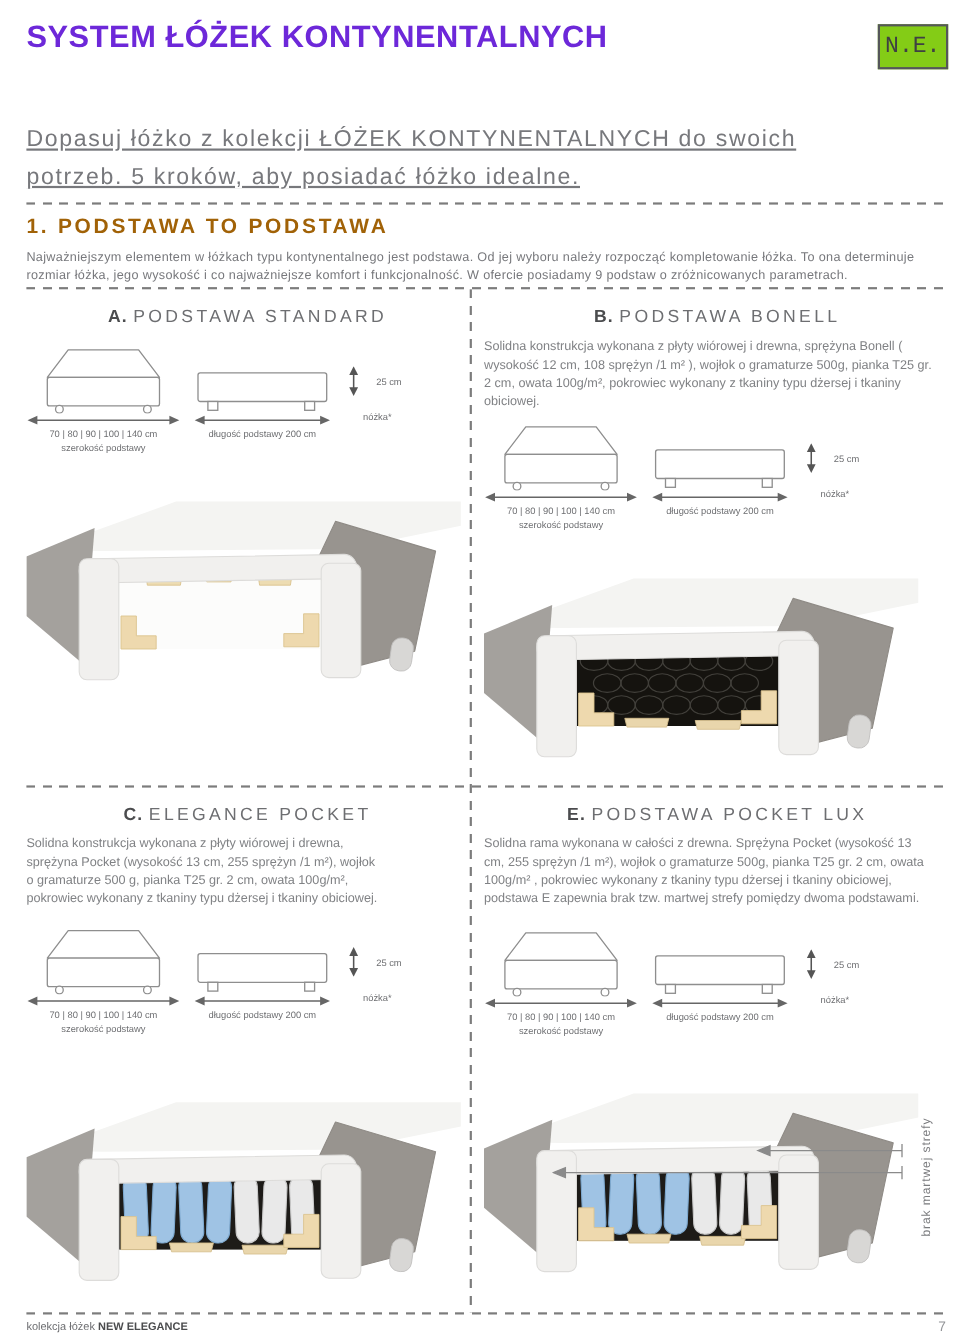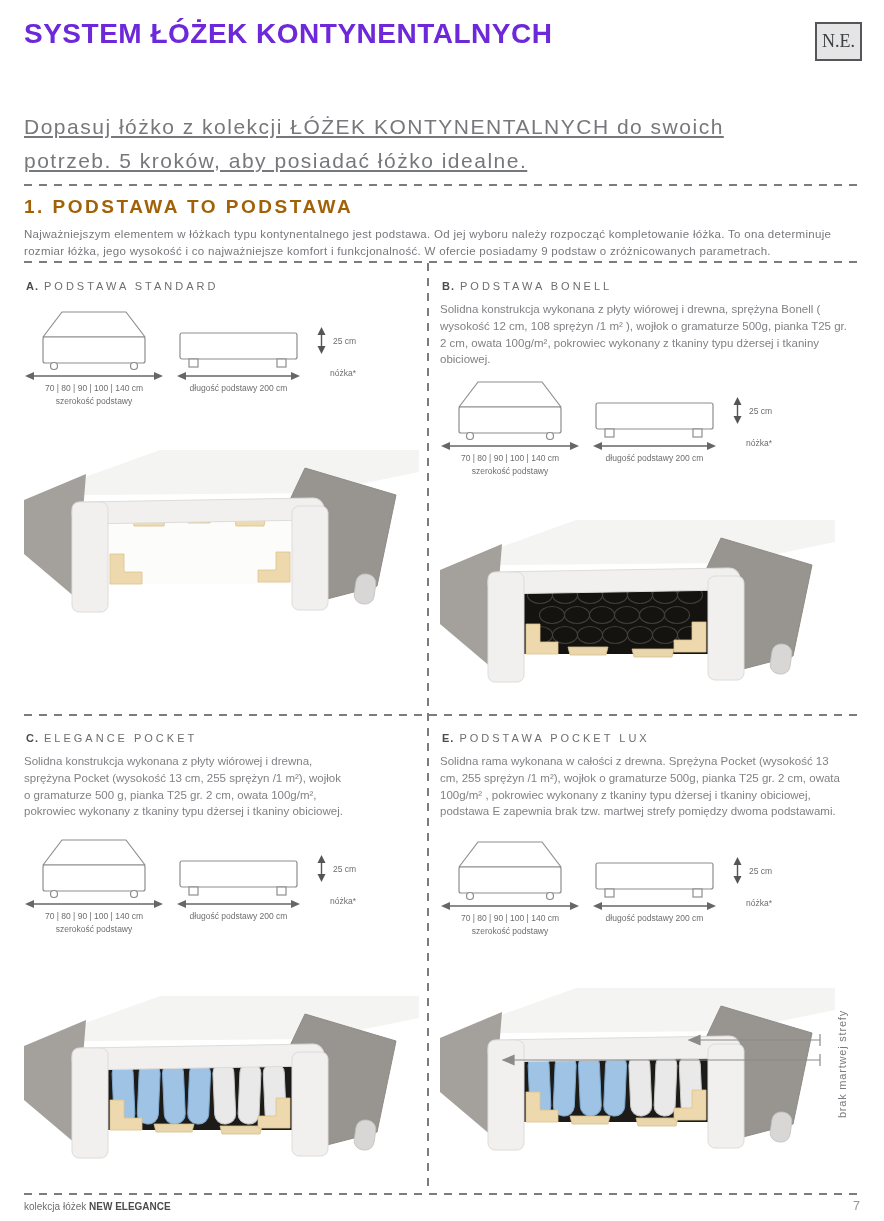--- a/index.html
+++ b/index.html
@@ -10,22 +10,22 @@
   }
   .page { position:absolute; inset:0; }
 
   .page-title {
     position:absolute; left:24px; top:18px;
     font-size:28px; font-weight:700; letter-spacing:.5px; color:#6d28d9;
   }
   .badge {
     position:absolute; right:22px; top:22px;
     border:2px solid #55565a; color:#3f4043;
-    font-family:Liberation Serif, serif; font-size:18px; padding:7px 5px;
-    background:#e5e5e5;
+    font-family:Liberation Mono, monospace; font-size:21px; padding:7px 5px;
+    background:#84cc16;
   }
   .intro {
     position:absolute; left:24px; top:110px; width:750px;
     font-size:21px; line-height:1.6; letter-spacing:1.5px; color:#77787c;text-decoration:underline;
   }
 
   .dash-h {
     position:absolute; left:24px; right:24px; height:2px;
     background-image:repeating-linear-gradient(to right,#7c7c7c 0 8px,transparent 8px 15px);
   }
@@ -43,33 +43,33 @@
     position:absolute; left:24px; top:226px; width:820px;
     font-size:11.5px; line-height:1.45; letter-spacing:.3px; color:#77787c;
   }
 
   .quad { position:absolute; }
   #quad-a{ left:24px;  top:280px; width:400px; }
   #quad-b{ left:440px; top:280px; width:422px; }
   #quad-c{ left:24px;  top:732px; width:400px; }
   #quad-e{ left:440px; top:732px; width:422px; }
 
-  .quad-title { font-size:11px; font-weight:400; letter-spacing:3px; color:#6d6e71; margin:0 0 9px 2px; white-space:nowrap; }
+  .quad-title { font-size:16px; font-weight:400; letter-spacing:3px; color:#6d6e71; margin:0 0 9px 2px; white-space:nowrap;text-align:center; }
   .quad-title b { font-weight:700; color:#4b4c4e; letter-spacing:1px; margin-right:5px; }
   .quad-desc { font-size:11.5px; line-height:1.46; color:#808285; }
   #quad-a .quad-desc{width:354px} #quad-b .quad-desc{width:414px}
   #quad-c .quad-desc{width:324px} #quad-e .quad-desc{width:410px}
 
   .diagram { display:flex; align-items:flex-end; margin-top:14px; }
   #quad-b .diagram{ margin-top:8px; } #quad-e .diagram{ margin-top:16px; }
   .diag-col { display:flex; flex-direction:column; align-items:center; margin-right:12px; }
   .dim-text { font-size:8.5px; color:#6d6e71; line-height:1.55; white-space:nowrap; }
   .spacer13 { height:13px; }
   .diag-leg { display:flex; flex-direction:column; margin-left:2px; margin-bottom:30px; }
-  .leg-row { display:flex; align-items:center; gap:5px; font-size:8.5px; color:#6d6e71; }
+  .leg-row { display:flex; align-items:center; gap:14px; font-size:8.5px; color:#6d6e71; }
   .leg-caption { font-size:8.5px; color:#6d6e71; margin-left:15px; margin-top:14px; }
 
   .photo { position:relative; width:395px; height:186px; }
   #quad-a .photo,#quad-b .photo { margin-top:40px; }
   #quad-c .photo { margin-top:58px; }
   #quad-e .photo { margin-top:48px; }
 
   .dz-arrows { position:absolute; left:62px; top:44px; }
   .dz-label {
     position:absolute; left:396px; top:24px;

